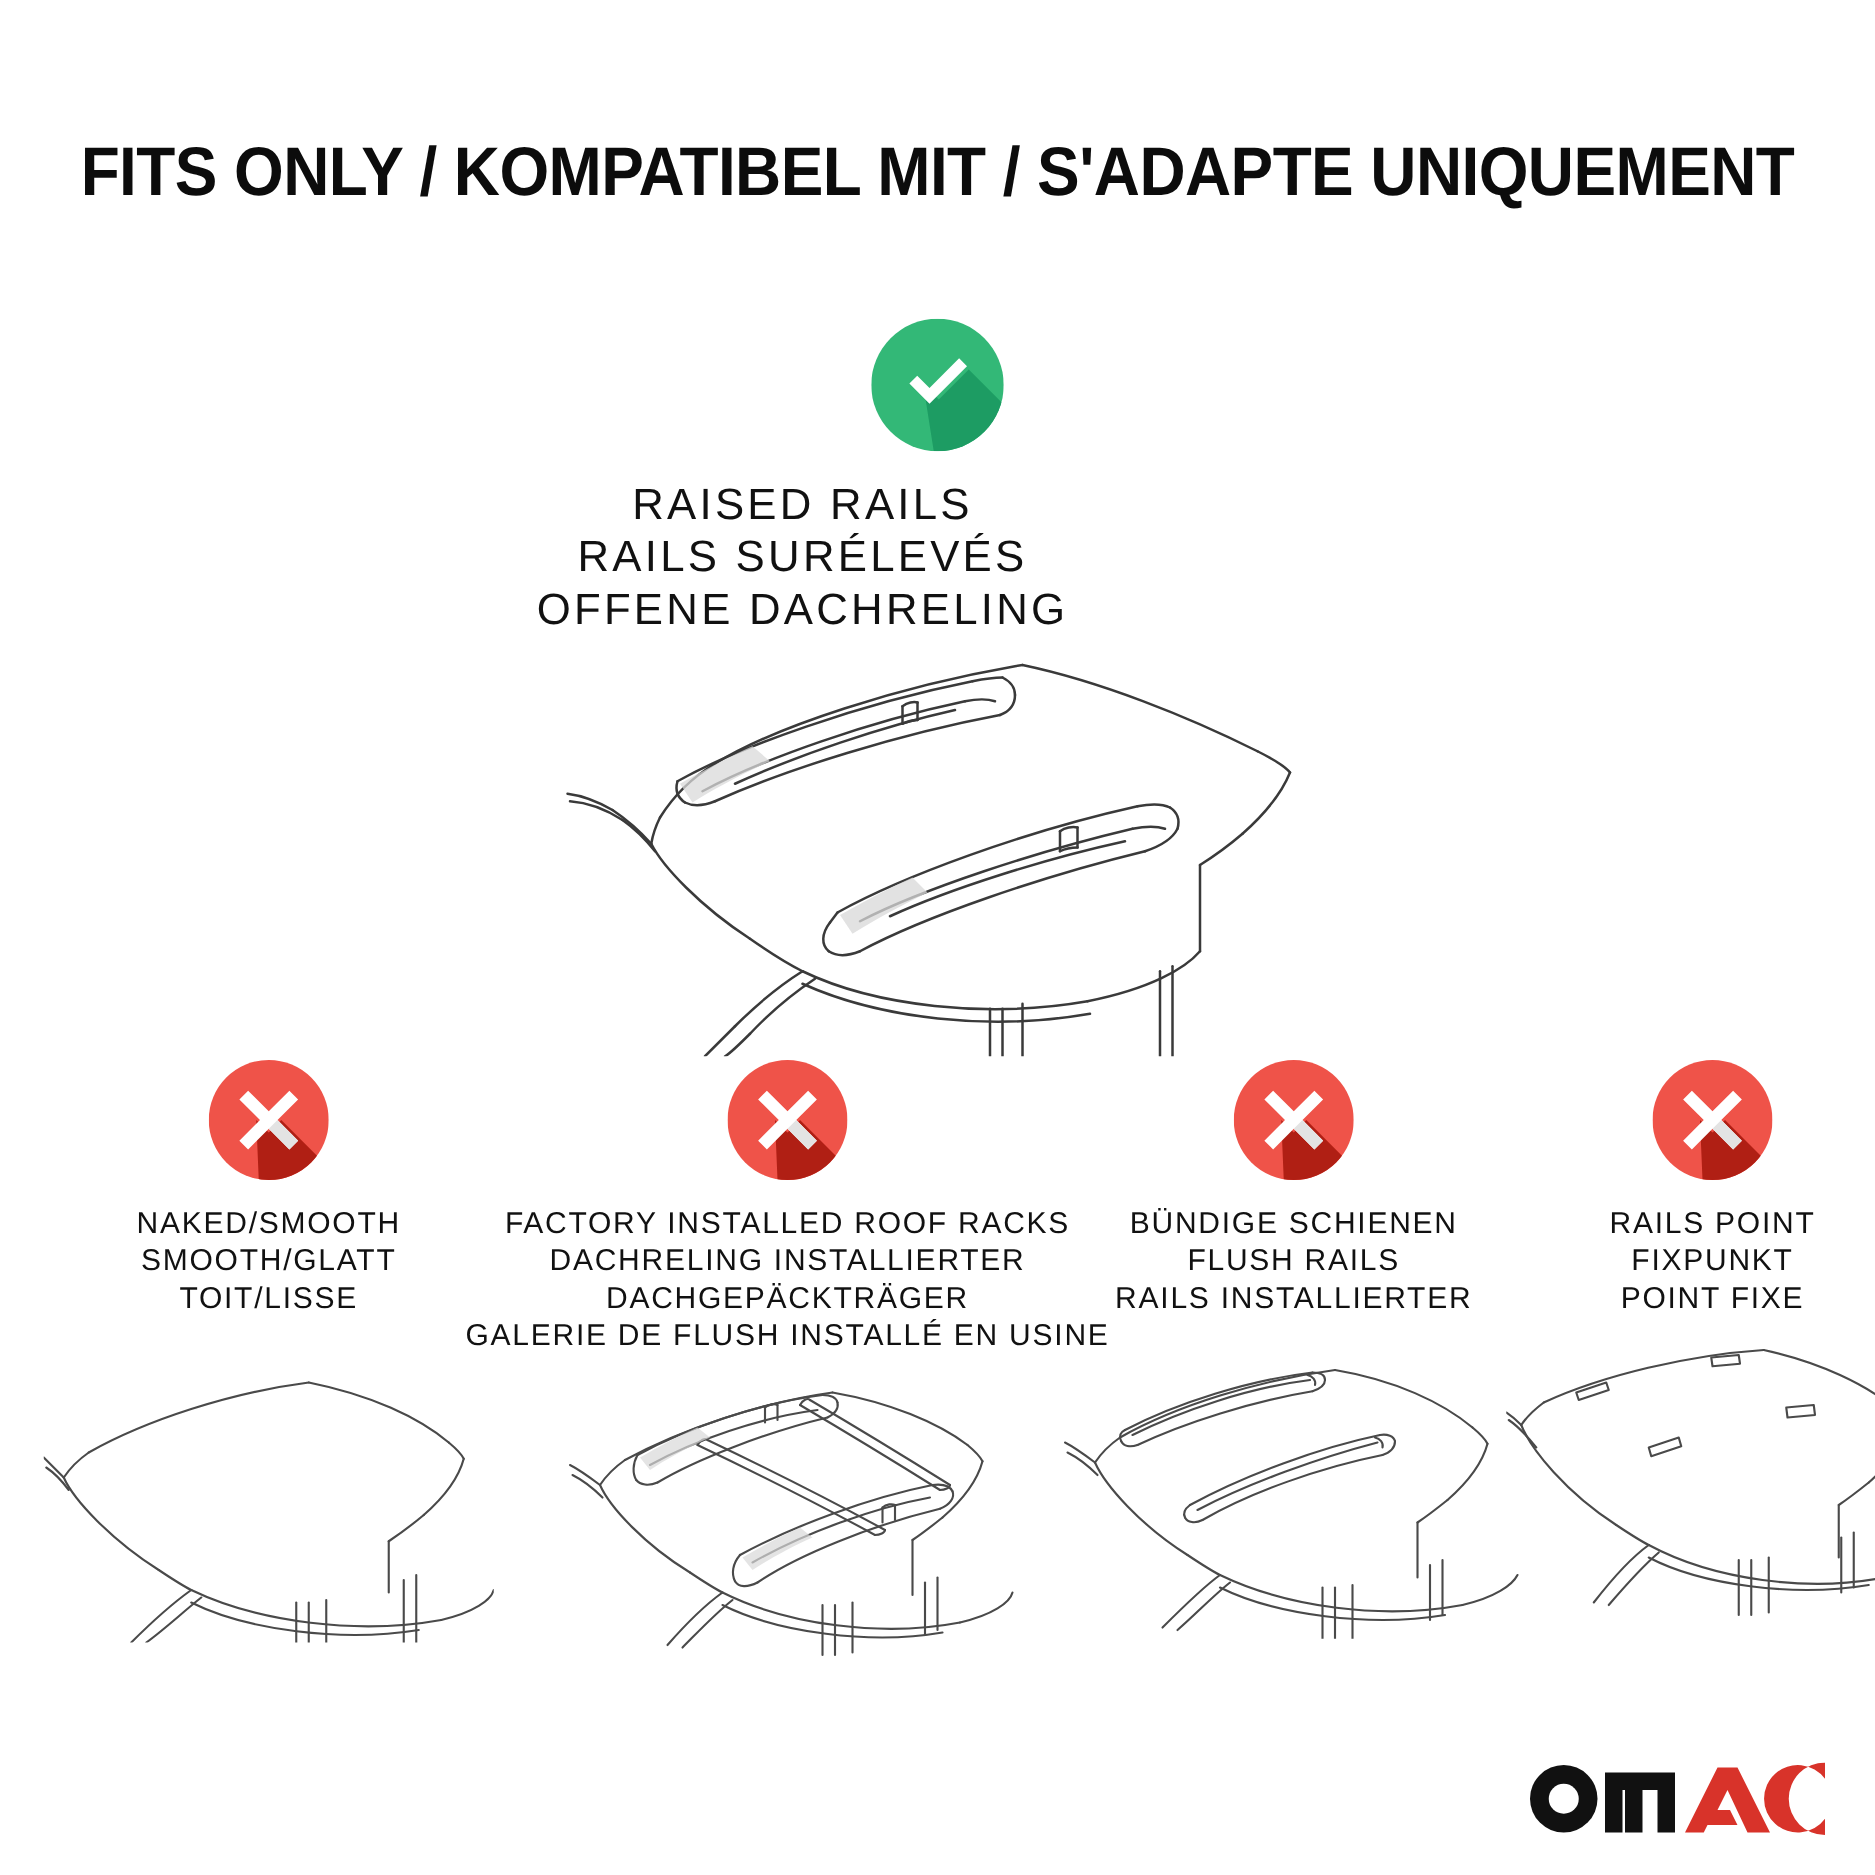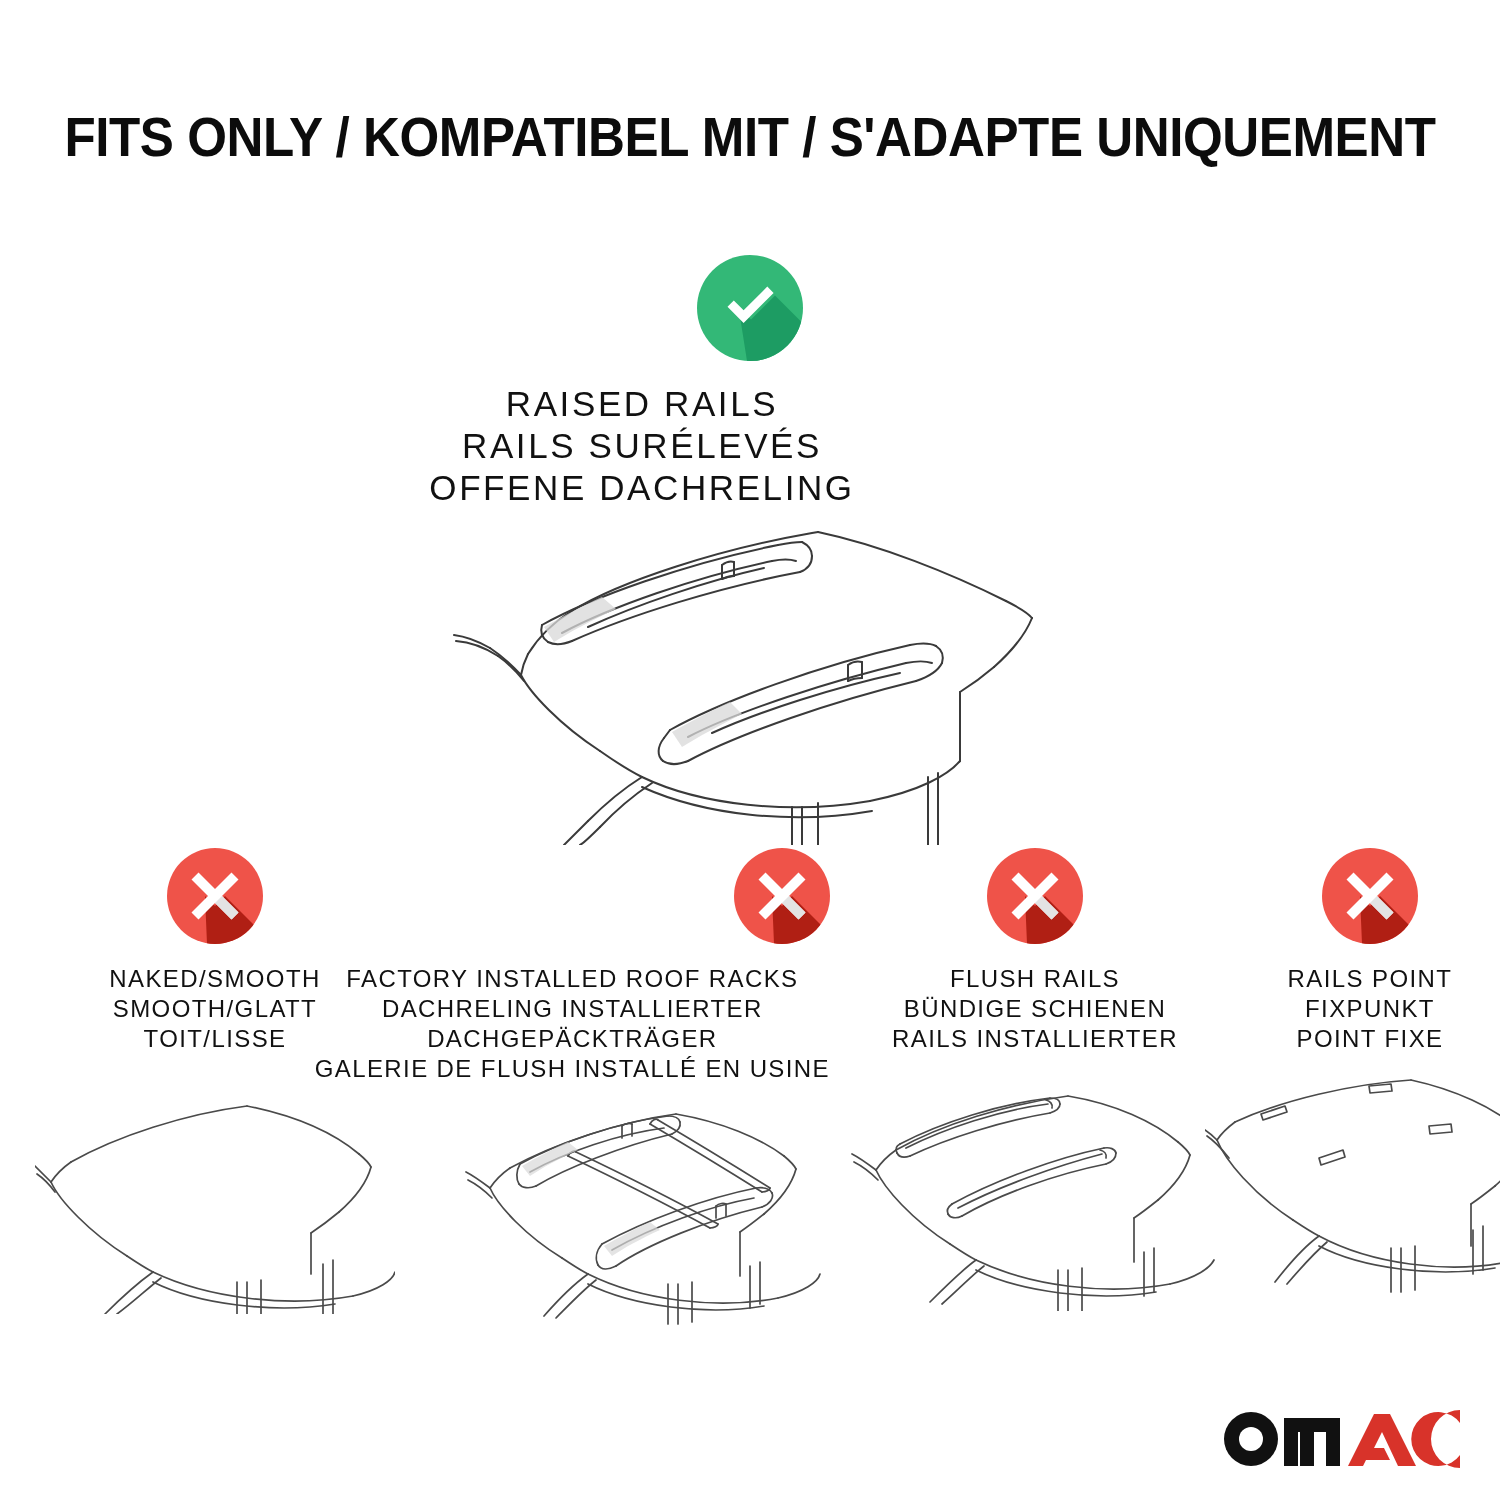--- a/index.html
+++ b/index.html
@@ -73,21 +73,21 @@
     top: 848px;
     width: 1500px;
     display: flex;
   }
   .col {
     display: flex;
     flex-direction: column;
     align-items: center;
   }
   .col-0 { width: 430px; }
-  .col-1 { width: 400px; align-items: flex-end; }
+  .col-1 { width: 400px; }
   .col-2 { width: 410px; }
   .col-3 { width: 260px; }
 
   .badge-wrap {
     height: 112px;
     display: flex;
     align-items: flex-start;
     justify-content: center;
   }
   .col-labels {
@@ -407,22 +407,22 @@
           <g clip-path="url(#xclip3)">
             <path d="M38 48 L48 58 L58 48 L96 86 L96 96 L40 96 Z" fill="#b01f14"></path>
           </g>
           <path d="M31.5 24.5 L48 41 L64.5 24.5 L71.5 31.5 L55 48 L71.5 64.5 L64.5 71.5 L48 55 L31.5 71.5 L24.5 64.5 L41 48 L24.5 31.5 Z" fill="#ffffff"></path>
           <path d="M48 55 L64.5 71.5 L71.5 64.5 L55 48 Z" fill="#e3e3e3"></path>
         </svg>
       </span>
     </div>
 
     <div class="col-labels">
+      <div class="line">BÜNDIGE SCHIENEN</div>
       <div class="line">FLUSH RAILS</div>
-      <div class="line">BÜNDIGE SCHIENEN</div>
       <div class="line">RAILS INSTALLIERTER</div>
     </div>
 
     <div class="col-art art-pad-2">
       <span>
         <svg width="370" height="235" viewBox="0 0 370 235" aria-hidden="true">
           <g fill="none" stroke="#4a4a4a" stroke-width="1.7" stroke-linecap="round" stroke-linejoin="round">
             <path d="M46 74 C92 48 158 28 218 20"></path>
             <path d="M218 20 C266 28 304 46 328 66"></path>
             <path d="M328 66 C334 71 338 75 340 79"></path>

